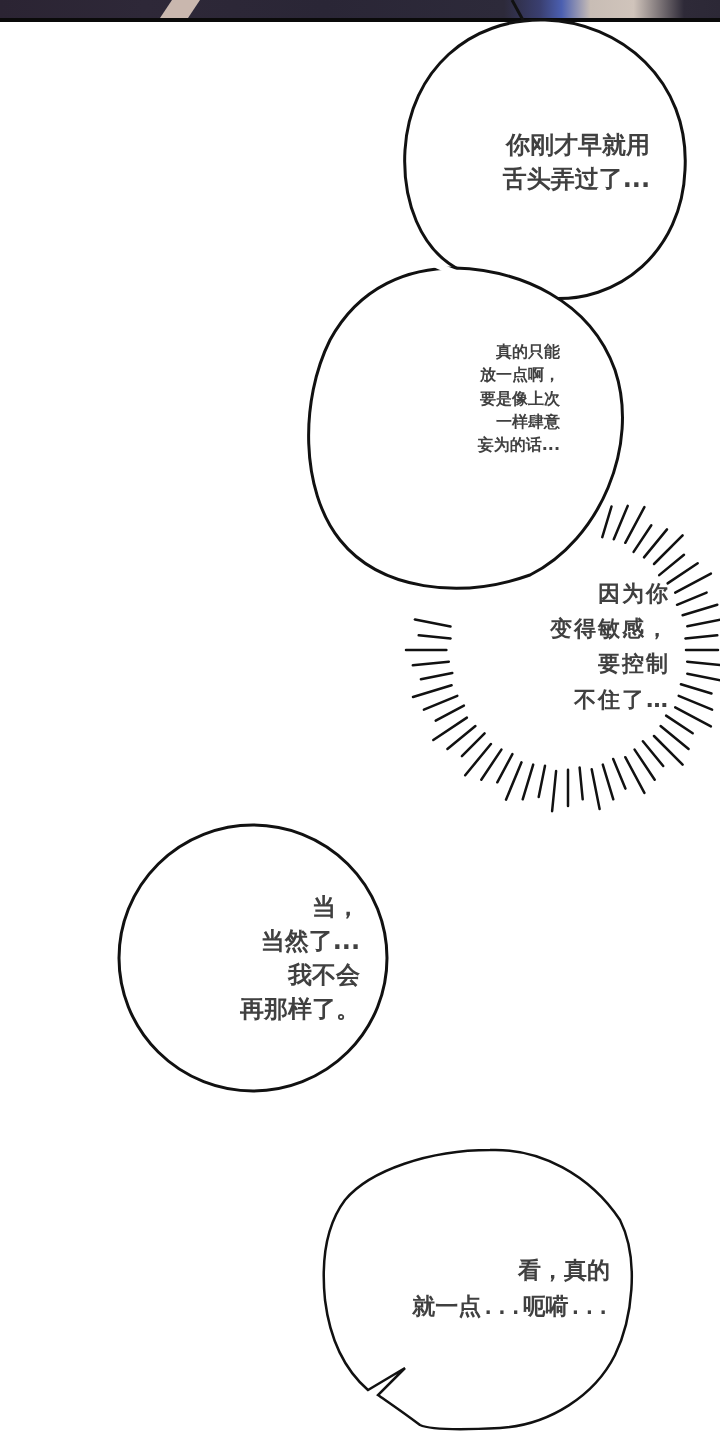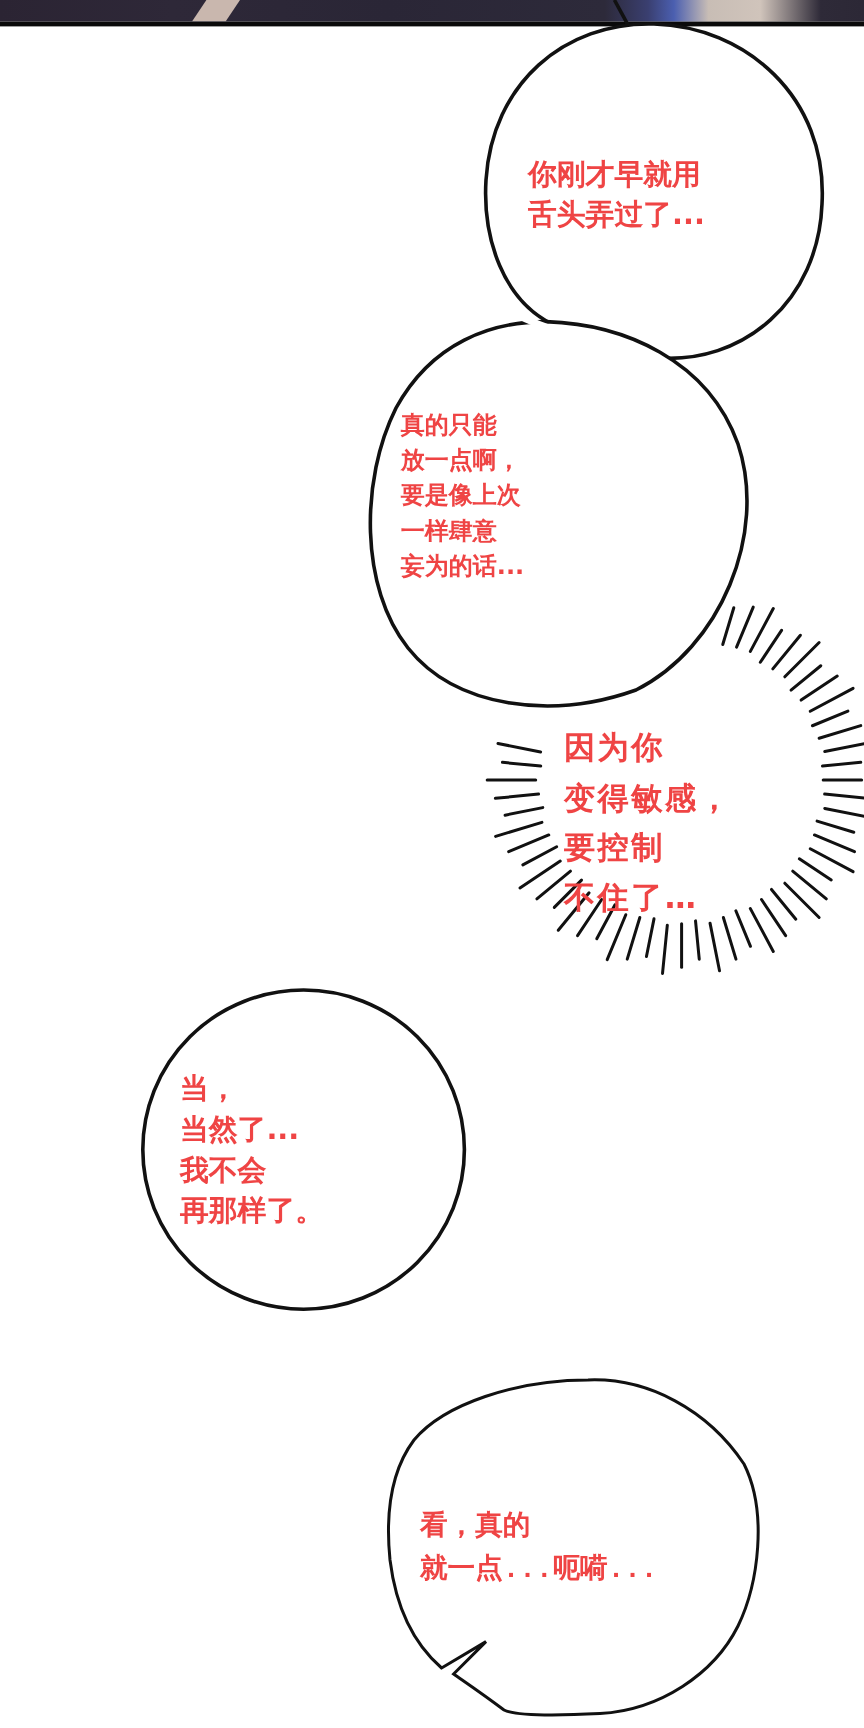--- a/index.html
+++ b/index.html
@@ -12,26 +12,26 @@
       background: linear-gradient(90deg, #2b2433 0%, #2e2838 20%, #2a2636 45%, #2d2a3a 70%, #3a3f70 75%, #4b5fb0 78%, #c8bdb5 82%, #d0c4bb 88%, #2e2a38 95%, #2c2836 100%);
       border-bottom: 4px solid #0a0a0a;
     }
     .skin-left {
       position: absolute; left: 160px; top: 0; width: 40px; height: 18px;
       background: #c9b7ae;
       clip-path: polygon(30% 0, 100% 0, 70% 100%, 0 100%);
     }
     svg.bubbles { position: absolute; left: 0; top: 0; }
     .txt {
-      position: absolute; text-align: left; color: #ef4444; font-weight: bold;
+      position: absolute; text-align: right; color: #404040; font-weight: bold;
       line-height: 1.42; white-space: pre;
     }
     .t1 { left: 440px; top: 128px; width: 210px; font-size: 24px; }
-    .t2 { left: 334px; top: 340px; width: 250px; font-size: 20px; line-height: 1.46; }
-    .t3 { left: 470px; top: 604px; width: 200px; font-size: 26px; line-height: 1.6; letter-spacing: 2px; }
+    .t2 { left: 310px; top: 340px; width: 250px; font-size: 16px; line-height: 1.46; }
+    .t3 { left: 470px; top: 576px; width: 200px; font-size: 22px; line-height: 1.6; letter-spacing: 2px; }
     .t4 { left: 150px; top: 890px; width: 210px; font-size: 24px; line-height: 1.42; }
     .t5 { left: 350px; top: 1255px; width: 260px; font-size: 23px; line-height: 1.55; font-family: Liberation Mono, monospace; }
   </style>
 </head>
 <body>
 
 <div class="top-panel">
   <div class="skin-left"></div>
 </div>
 

